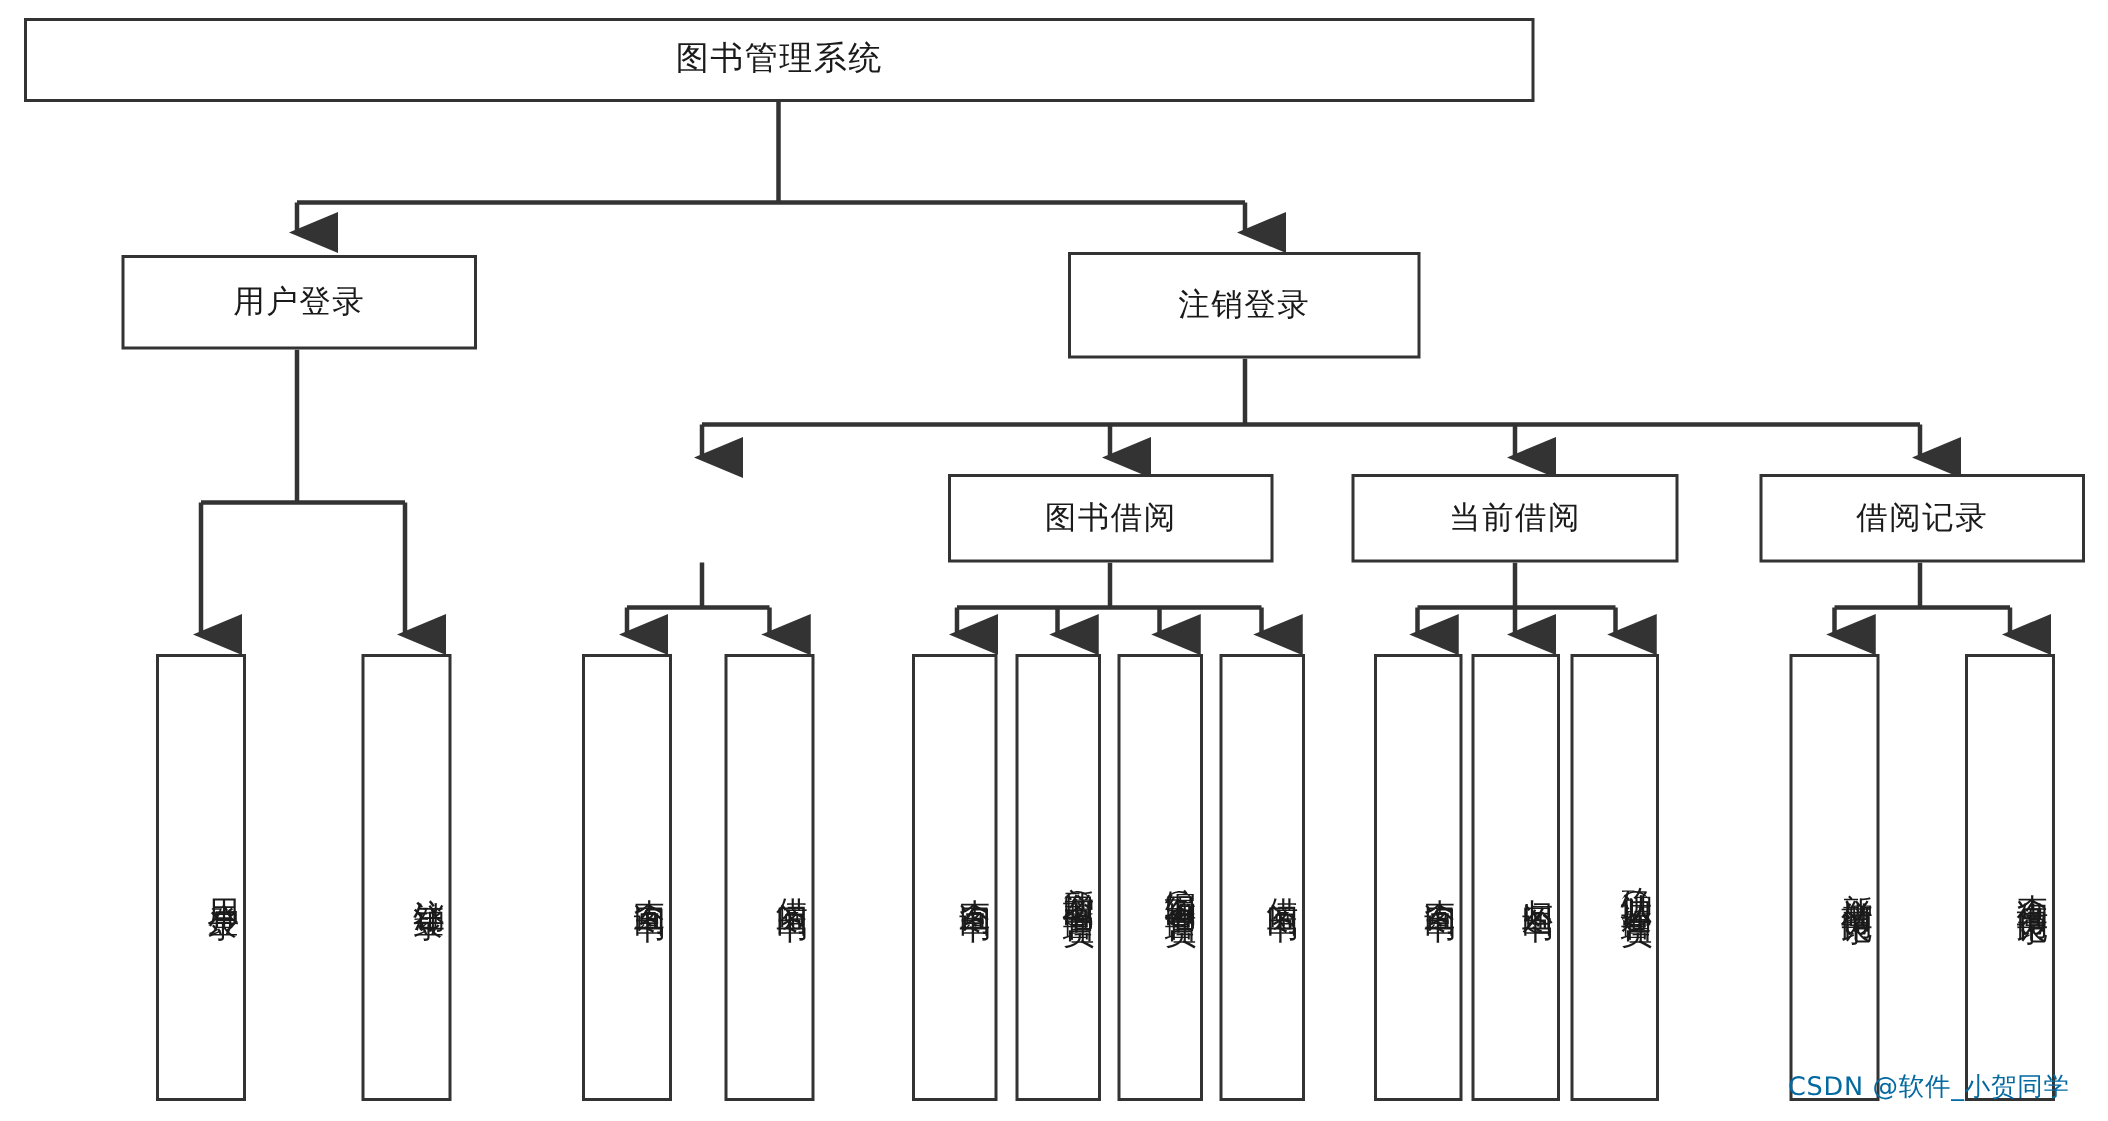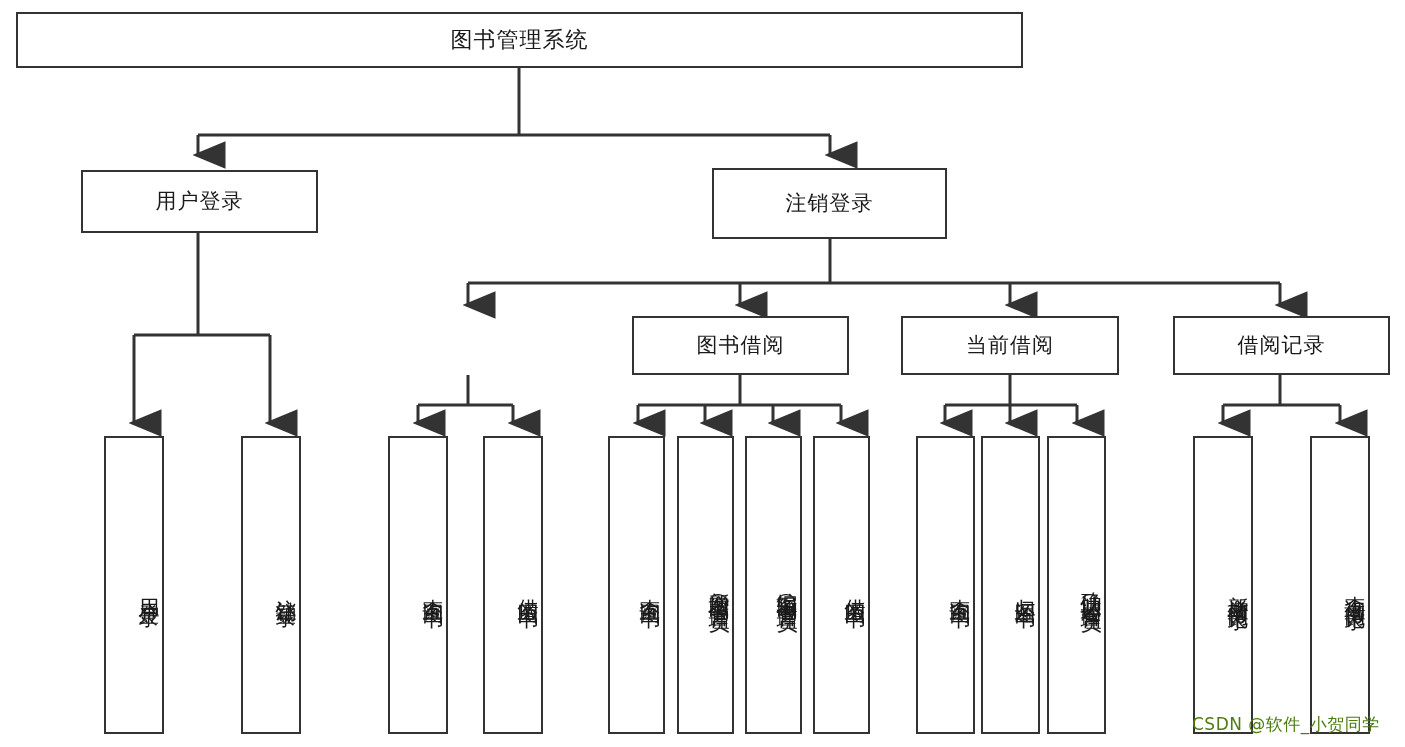--- a/index.html
+++ b/index.html
@@ -50,21 +50,21 @@
     text-orientation: upright;
     font-size: 21px;
     letter-spacing: 3px;
     line-height: 1.25;
     padding-top: 6px;
     align-items: flex-start;
     justify-content: center;
   }
   .wm {
     position: absolute;
-    color: #4d7c0f;
+    color: #0369a1;
     font-size: 17px;
     letter-spacing: 0.5px;
     white-space: nowrap;
     user-select: none;
   }
 </style>
 </head>
 <body>
 
 <div id="diagram-root">

